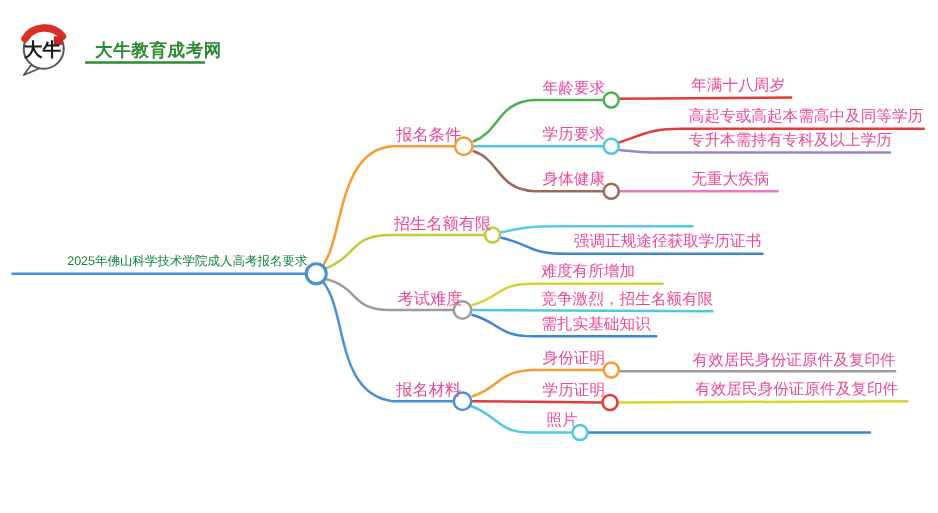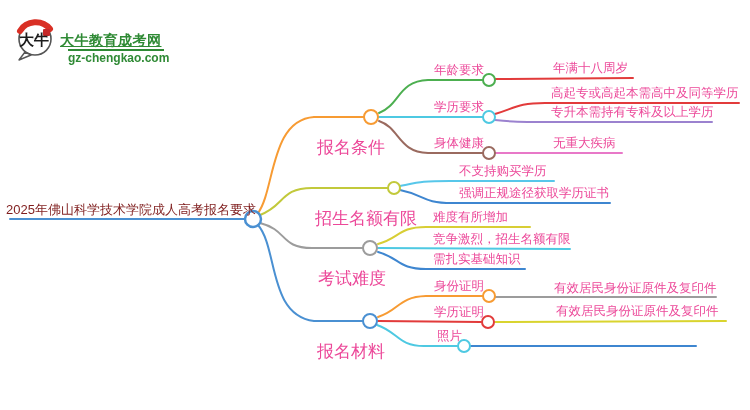--- a/index.html
+++ b/index.html
@@ -1,24 +1,24 @@
 <!DOCTYPE html>
 <html><head>
 <meta charset="utf-8">
 <style>
   html,body{margin:0;padding:0;background:#fff;}
   .canvas{position:relative;width:750px;height:410px;background:#ffffff;overflow:hidden;
           font-family:"Liberation Sans","DejaVu Sans",sans-serif;}
   .edges{position:absolute;left:0;top:0;}
   .lbl{position:absolute;color:#ec4899;white-space:nowrap;line-height:15px;}
-  .f13{font-size:17px;margin-top:40px;}
+  .f13{font-size:13px;}
   .f12{font-size:12.5px;}
-  .root-lbl{font-size:13px;color:#7f1d1d;width:240px;text-align:right;left:6px;top:202px;}
+  .root-lbl{font-size:10px;color:#15803d;width:240px;text-align:right;left:6px;top:202px;}
   .logo{position:absolute;left:10px;top:12px;width:170px;height:50px;cursor:pointer;}
-  .logo-title{position:absolute;left:50px;top:20px;font-size:14px;font-weight:bold;color:#2f8a35;letter-spacing:0.5px;text-decoration:underline;}
+  .logo-title{position:absolute;left:66px;top:20px;font-size:14px;font-weight:bold;color:#2f8a35;letter-spacing:0.5px;}
   .logo-divider{position:absolute;left:58px;top:37px;width:96px;height:2px;background:#2f8a35;}
   .logo-url{position:absolute;left:58px;top:39px;font-size:12px;font-weight:bold;color:#2f8a35;}
 </style>
 </head>
 <body>
 
 <div class="canvas">
 
   <svg class="edges" width="750" height="410" viewBox="0 0 750 410">
     <g fill="none" stroke-width="2" stroke-linecap="round">
@@ -70,40 +70,38 @@
   <div class="logo">
     <svg width="50" height="50" viewBox="0 0 50 50" style="position:absolute;left:0;top:0;">
       <circle cx="25" cy="27" r="16" fill="#ffffff" stroke="#555555" stroke-width="1.6"></circle>
       <path d="M 15 40 L 9 48 L 21 43 Z" fill="#ffffff" stroke="#555555" stroke-width="1.4" stroke-linejoin="round"></path>
       <path d="M 10 19 A 18 17 0 0 1 40 17" fill="none" stroke="#d93025" stroke-width="6" stroke-linecap="round"></path>
       <rect x="33" y="17" width="7" height="7" rx="1" fill="#c62828"></rect>
       <text x="24" y="33" text-anchor="middle" font-size="15" font-weight="bold" fill="#1c1c1c" font-family="Liberation Sans, DejaVu Sans, sans-serif">大牛</text>
     </svg>
     <div class="logo-title">大牛教育成考网</div>
     <div class="logo-divider"></div>
-    <div class="logo-url">gz-chengkao.com</div>
   </div>
 
   <div class="lbl root-lbl">2025年佛山科学技术学院成人高考报名要求</div>
 
   <div class="lbl f13" style="left:317px;top:100px;">报名条件</div>
   <div class="lbl f13" style="left:315px;top:171px;">招生名额有限</div>
   <div class="lbl f13" style="left:318px;top:231px;">考试难度</div>
   <div class="lbl f13" style="left:317px;top:304px;">报名材料</div>
 
   <div class="lbl f12" style="left:434px;top:63px;">年龄要求</div>
   <div class="lbl f12" style="left:434px;top:100px;">学历要求</div>
   <div class="lbl f12" style="left:434px;top:136px;">身体健康</div>
 
   <div class="lbl f12" style="left:553px;top:61px;">年满十八周岁</div>
   <div class="lbl f12" style="left:551px;top:86px;">高起专或高起本需高中及同等学历</div>
   <div class="lbl f12" style="left:551px;top:105px;">专升本需持有专科及以上学历</div>
   <div class="lbl f12" style="left:553px;top:136px;">无重大疾病</div>
 
-  <div class="lbl f12" style="left:459px;top:164px;">不支持购买学历</div>
   <div class="lbl f12" style="left:459px;top:186px;">强调正规途径获取学历证书</div>
 
   <div class="lbl f12" style="left:433px;top:210px;">难度有所增加</div>
   <div class="lbl f12" style="left:433px;top:252px;">需扎实基础知识</div>
   <div class="lbl f12" style="left:433px;top:232px;">竞争激烈，招生名额有限</div>
 
   <div class="lbl f12" style="left:434px;top:279px;">身份证明</div>
   <div class="lbl f12" style="left:434px;top:305px;">学历证明</div>
   <div class="lbl f12" style="left:437px;top:329px;">照片</div>
 

